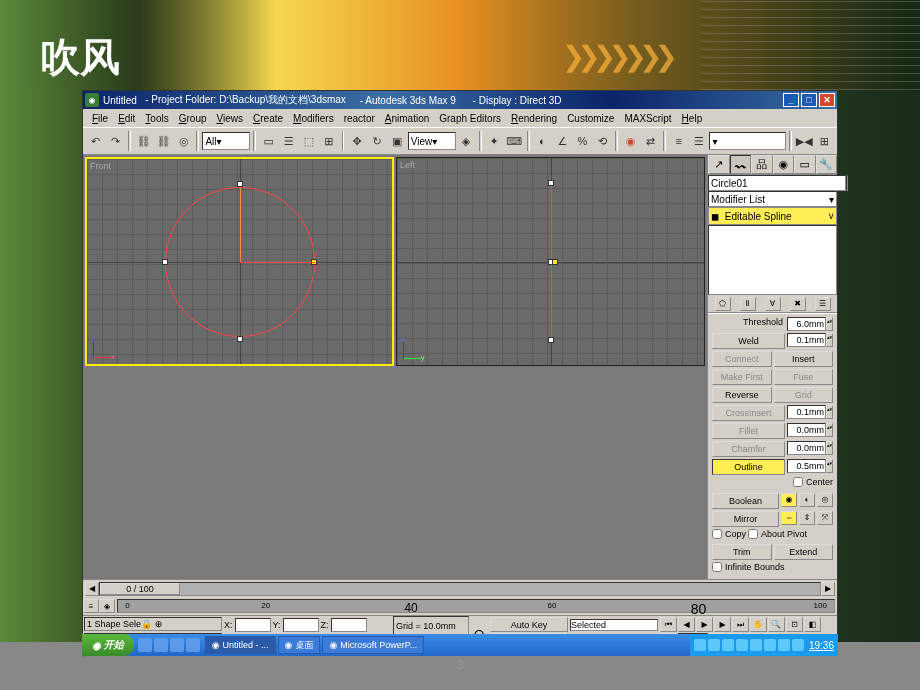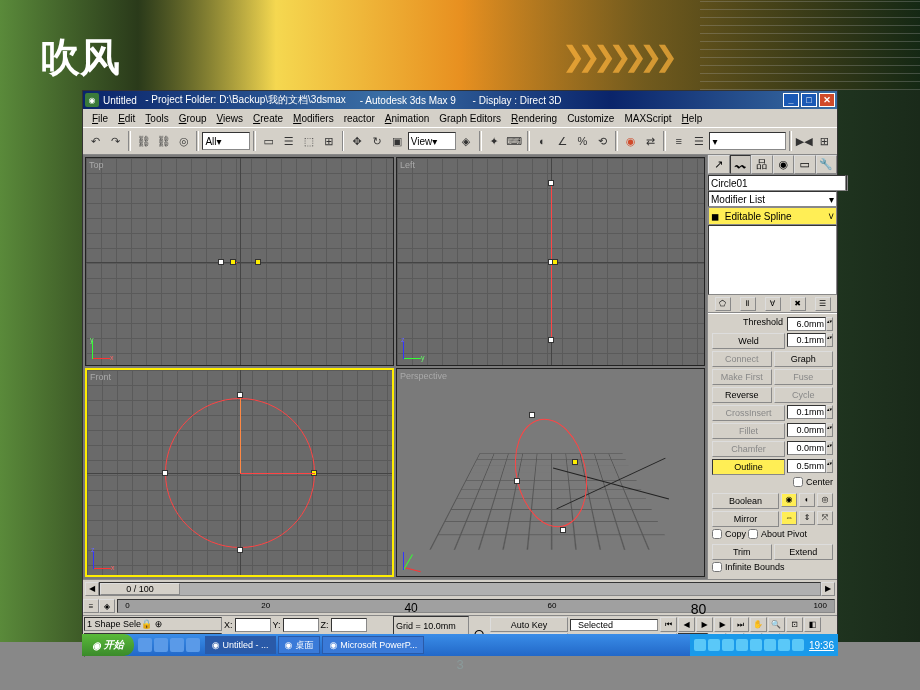--- a/index.html
+++ b/index.html
@@ -91,21 +91,21 @@
 .status-info { flex: 1; border: 1px inset #888; background: #d4d0c8; padding: 1px 2px; margin: 1px; display: flex; align-items: center; }
 .status-mid { width: 170px; display: flex; flex-direction: column; padding: 1px; }
 .coord-row { display: flex; gap: 2px; align-items: center; height: 16px; }
 .coord-row label { font-size: 9px; }
 .coord-row input { width: 36px; height: 14px; background: #fff; border: 1px inset #888; font-size: 9px; }
 .status-grid { width: 76px; border: 1px inset #888; padding: 2px; display: flex; flex-direction: column; justify-content: space-around; }
 .status-keys { width: 80px; padding: 1px; display: flex; flex-direction: column; gap: 1px; }
 .key-btn { height: 15px; background: #d4d0c8; border: 1px outset #ddd; font-size: 9px; display: flex; align-items: center; justify-content: center; }
 .status-anim { width: 90px; display: flex; flex-direction: column; padding: 1px; gap: 1px; }
 .anim-row { display: flex; gap: 1px; height: 15px; align-items: center; }
-.anim-combo { flex: 1; background: #fff; border: 1px inset #888; font-size: 9px; padding: 0 7px; display: flex; align-items: center; }
+.anim-combo { flex: 1; background: #fff; border: 1px inset #888; font-size: 9px; padding: 0 0; display: flex; align-items: center; }
 .status-play { flex: 1; display: flex; flex-wrap: wrap; align-content: flex-start; padding: 1px; gap: 1px; }
 .play-btn { width: 17px; height: 15px; background: #d4d0c8; border: 1px outset #ddd; font-size: 8px; display: flex; align-items: center; justify-content: center; }
 
 .taskbar { position: absolute; left: 82px; width: 756px; top: 634px; height: 22px; background: linear-gradient(#3a8de8, #2268c8); display: flex; align-items: center; z-index: 11; font-size: 10px; color: #fff; }
 .start-btn { height: 100%; padding: 0 10px; background: linear-gradient(#5aba3a, #3a8a2a); border-radius: 0 10px 10px 0; display: flex; align-items: center; gap: 3px; font-weight: bold; font-style: italic; font-family: SimSun; }
 .ql { display: flex; gap: 2px; padding: 0 4px; }
 .ql-icon { width: 14px; height: 14px; background: #5a9ae8; border-radius: 2px; }
 .task-btn { height: 18px; padding: 0 6px; margin: 0 1px; background: #3a7ad8; border: 1px solid #2a5aa8; display: flex; align-items: center; gap: 3px; font-size: 9px; max-width: 120px; overflow: hidden; white-space: nowrap; }
 .task-btn.active { background: #2a5aa8; }
 .tray { margin-left: auto; height: 100%; background: #1a9aea; padding: 0 4px; display: flex; align-items: center; gap: 2px; }
@@ -198,54 +198,20 @@
     <div class="tb-btn">☰</div>
     <div class="tb-combo" style="width:80px"> ▾</div>
     <div class="tb-sep"></div>
     <div class="tb-btn">▶◀</div>
     <div class="tb-btn">⊞</div>
   </div>
 
   <div class="main-area">
     <div class="viewports">
 
-      <div class="viewport">
-        <div class="vp-grid"></div>
-        <div class="vp-axis-h"></div>
-          <div class="vp-axis-v"></div>
-        <div class="vp-label">Top</div>
-        <div style="position:absolute; left:48%; top:50%; width:4px; height:1px; background:#ff4444"></div>
-        <div class="vertex" style="left:44%; top:50%"></div>
-        <div class="vertex y" style="left:48%; top:50%"></div>
-        <div class="vertex y" style="left:56%; top:50%"></div>
-        <div class="vp-gizmo">
-          <div class="giz-x"></div>
-            <div class="giz-y" style="background:#33ff33"></div>
-          <span class="giz-lbl" style="bottom:-2px;left:18px;color:#f66">x</span>
-          <span class="giz-lbl" style="bottom:16px;left:-2px;color:#6f6">y</span>
-        </div>
-      </div>
-
-      <div class="viewport">
-        <div class="vp-grid"></div>
-        <div class="vp-axis-h"></div>
-          <div class="vp-axis-v"></div>
-        <div class="vp-label">Left</div>
-        <div style="position:absolute; left:50%; top:12%; bottom:12%; width:1px; background:#ff4444"></div>
-        <div class="vertex" style="left:50%; top:12%"></div>
-        <div class="vertex" style="left:50%; top:88%"></div>
-        <div class="vertex" style="left:50%; top:50%"></div>
-        <div class="vertex y" style="left:50%; top:50%; margin-left:4px"></div>
-        <div class="vp-gizmo">
-          <div class="giz-x" style="background:#33ff33"></div>
-            <div class="giz-y" style="background:#3333ff"></div>
-          <span class="giz-lbl" style="bottom:-2px;left:18px;color:#6f6">y</span>
-          <span class="giz-lbl" style="bottom:16px;left:-2px;color:#66f">z</span>
-        </div>
-      </div>
 
       <div class="viewport active">
         <div class="vp-grid"></div>
         <div class="vp-axis-h"></div>
           <div class="vp-axis-v"></div>
         <div class="vp-label">Front</div>
         <div class="circle-red" style="left:50%; top:50%; width:150px; height:150px; transform:translate(-50%,-50%)"></div>
         <div class="vertex" style="left:50%; top:12%"></div>
         <div class="vertex" style="left:25.5%; top:50%"></div>
         <div class="vertex" style="left:50%; top:88%"></div>
@@ -253,38 +219,38 @@
         <div style="position:absolute; left:50%; top:calc(50% - 75px); width:1px; height:75px; background:#ff8844"></div>
         <div style="position:absolute; left:50%; top:50%; width:75px; height:1px; background:#ff4444"></div>
         <div class="vp-gizmo">
           <div class="giz-x"></div>
             <div class="giz-y" style="background:#3333ff"></div>
           <span class="giz-lbl" style="bottom:-2px;left:18px;color:#f66">x</span>
           <span class="giz-lbl" style="bottom:16px;left:-2px;color:#66f">z</span>
         </div>
       </div>
 
-      <div class="viewport" style="background:#7a7a7a">
-        <div class="vp-label">Perspective</div>
-        <div class="persp-grid"></div>
-        <div class="persp-axis">
-            <div class="persp-x"></div>
-            <div class="persp-y"></div>
-          </div>
-        <div class="persp-ellipse"></div>
-        <div class="vertex" style="left:44%; top:22%"></div>
-        <div class="vertex y" style="left:58%; top:45%"></div>
-        <div class="vertex" style="left:54%; top:78%"></div>
-        <div class="vertex" style="left:39%; top:54%"></div>
+      <div class="viewport">
+        <div class="vp-grid"></div>
+        <div class="vp-axis-h"></div>
+          <div class="vp-axis-v"></div>
+        <div class="vp-label">Left</div>
+        <div style="position:absolute; left:50%; top:12%; bottom:12%; width:1px; background:#ff4444"></div>
+        <div class="vertex" style="left:50%; top:12%"></div>
+        <div class="vertex" style="left:50%; top:88%"></div>
+        <div class="vertex" style="left:50%; top:50%"></div>
+        <div class="vertex y" style="left:50%; top:50%; margin-left:4px"></div>
         <div class="vp-gizmo">
-          <div class="giz-x" style="transform:rotate(15deg)"></div>
-          <div class="giz-y" style="background:#33ff33; transform:rotate(30deg); transform-origin:bottom"></div>
-          <div class="giz-z" style="background:#3333ff"></div>
-        </div>
-      </div>
+          <div class="giz-x" style="background:#33ff33"></div>
+            <div class="giz-y" style="background:#3333ff"></div>
+          <span class="giz-lbl" style="bottom:-2px;left:18px;color:#6f6">y</span>
+          <span class="giz-lbl" style="bottom:16px;left:-2px;color:#66f">z</span>
+        </div>
+      </div>
+
 
     </div>
 
     <div class="cmd-panel">
       <div class="cmd-tabs">
         <div class="cmd-tab">↗</div>
         <div class="cmd-tab active">〰</div>
         <div class="cmd-tab">品</div>
         <div class="cmd-tab">◉</div>
         <div class="cmd-tab">▭</div>
@@ -318,29 +284,29 @@
         </div>
         <div class="roll-row">
           <div class="roll-btn">Weld</div>
           <div class="roll-spin">
               <input value="0.1mm" style="">
               <div class="sp">▴▾</div>
             </div>
         </div>
         <div class="roll-row">
           <div class="roll-btn disabled">Connect</div>
-          <div class="roll-btn">Graph</div>
+          <div class="roll-btn">Insert</div>
         </div>
         <div class="roll-row">
           <div class="roll-btn disabled">Make First</div>
           <div class="roll-btn disabled">Fuse</div>
         </div>
         <div class="roll-row">
           <div class="roll-btn">Reverse</div>
-          <div class="roll-btn disabled">Cycle</div>
+          <div class="roll-btn disabled">Grid</div>
         </div>
         <div class="roll-row">
           <div class="roll-btn disabled">CrossInsert</div>
           <div class="roll-spin">
               <input value="0.1mm" style="">
               <div class="sp">▴▾</div>
             </div>
         </div>
         <div class="roll-row">
           <div class="roll-btn disabled">Fillet</div>

